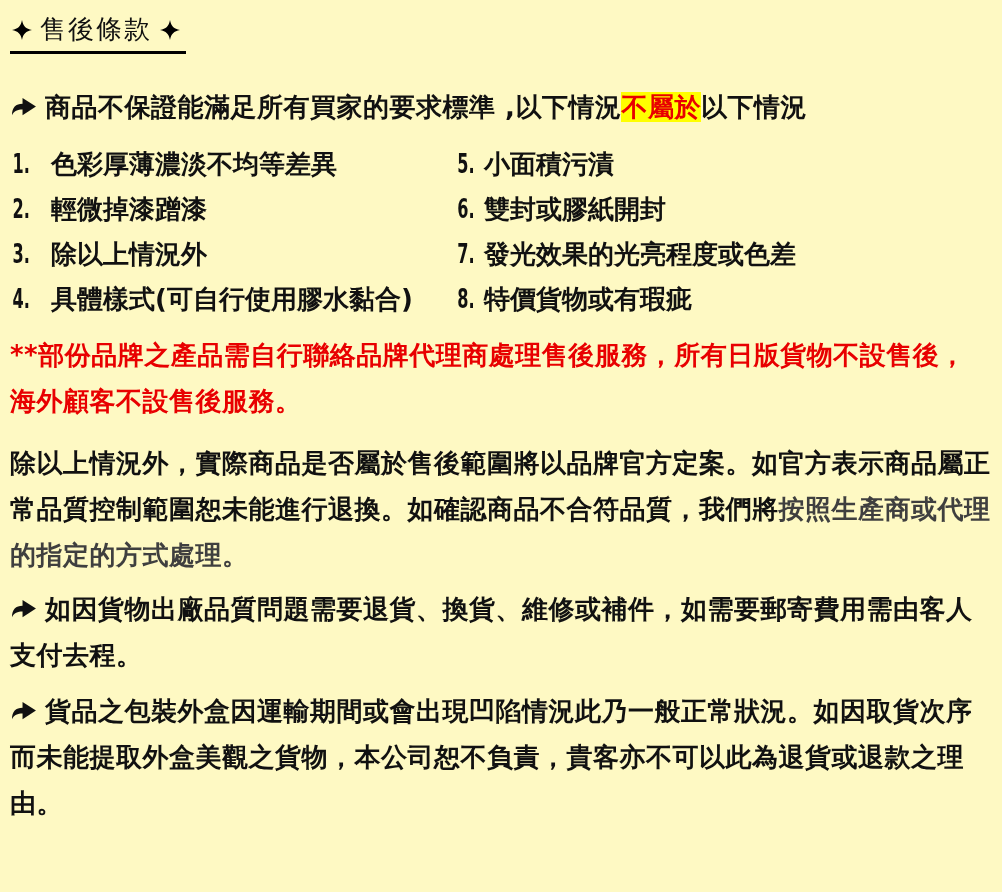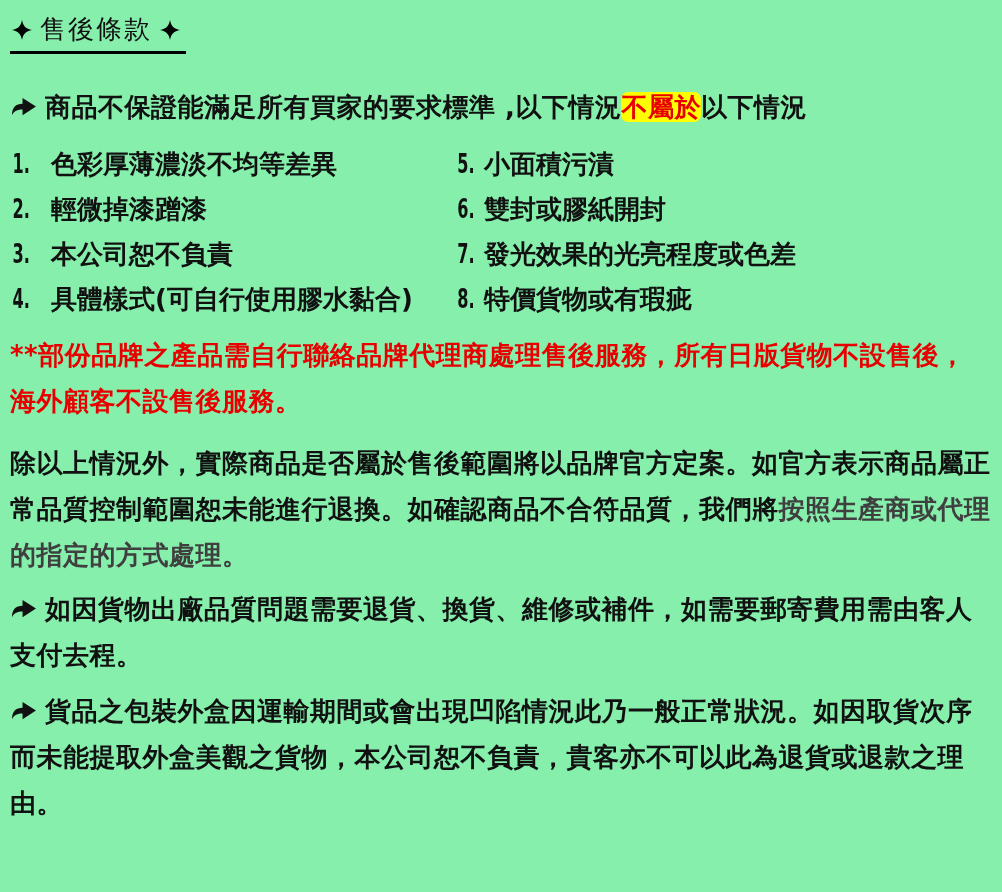--- a/index.html
+++ b/index.html
@@ -1,21 +1,21 @@
 <!DOCTYPE html>
 <html><head>
 <meta charset="utf-8">
 <style>
   html, body { margin: 0; padding: 0; background: #fff; }
   .page {
     position: relative;
     width: 1002px;
     height: 892px;
     box-sizing: border-box;
-    background: #86efac;
+    background: #fef9c3;
     padding: 8px 10px 0 10px;
     font-family: "DejaVu Sans", "Liberation Sans", sans-serif;
     color: #111111;
     overflow: hidden;
   }
 
   
   .title-wrap {
     display: inline-flex;
     align-items: center;
@@ -40,21 +40,20 @@
   .intro  { margin-top: 22px; }
   .notice { margin-top: 30px; }
   .policy { margin-top: 16px; }
   .red-notice { margin-top: 10px; color: #e80000; }
   .note-1 { margin-top: 8px; }
   .note-2 { margin-top: 10px; }
 
   .highlight {
     background: #ffff00;
     color: #e80000;
-    border-radius: 7px;
   }
   .emphasis-gray { color: #3f3f3f; }
 
   .arrow-icon {
     display: inline-block;
     vertical-align: -2px;
     margin-right: 8px;
   }
   .arrow-icon svg { display: block; }
 
@@ -115,21 +114,21 @@
     <div class="list-item col-left">
       <span class="item-number">1.</span>
       <span class="item-text">色彩厚薄濃淡不均等差異</span>
     </div>
     <div class="list-item col-left">
       <span class="item-number">2.</span>
       <span class="item-text">輕微掉漆蹭漆</span>
     </div>
     <div class="list-item col-left">
       <span class="item-number">3.</span>
-      <span class="item-text">本公司恕不負責</span>
+      <span class="item-text">除以上情況外</span>
     </div>
     <div class="list-item col-left">
       <span class="item-number">4.</span>
       <span class="item-text">具體樣式(可自行使用膠水黏合)</span>
     </div>
     <div class="list-item col-right">
       <span class="item-number">5.</span>
       <span class="item-text">小面積污漬</span>
     </div>
     <div class="list-item col-right">

